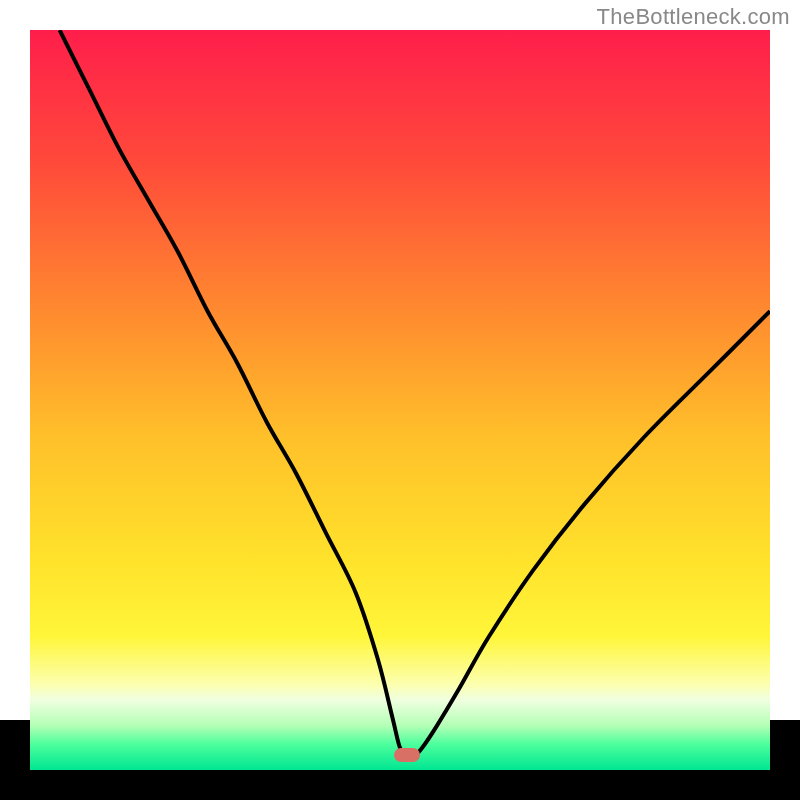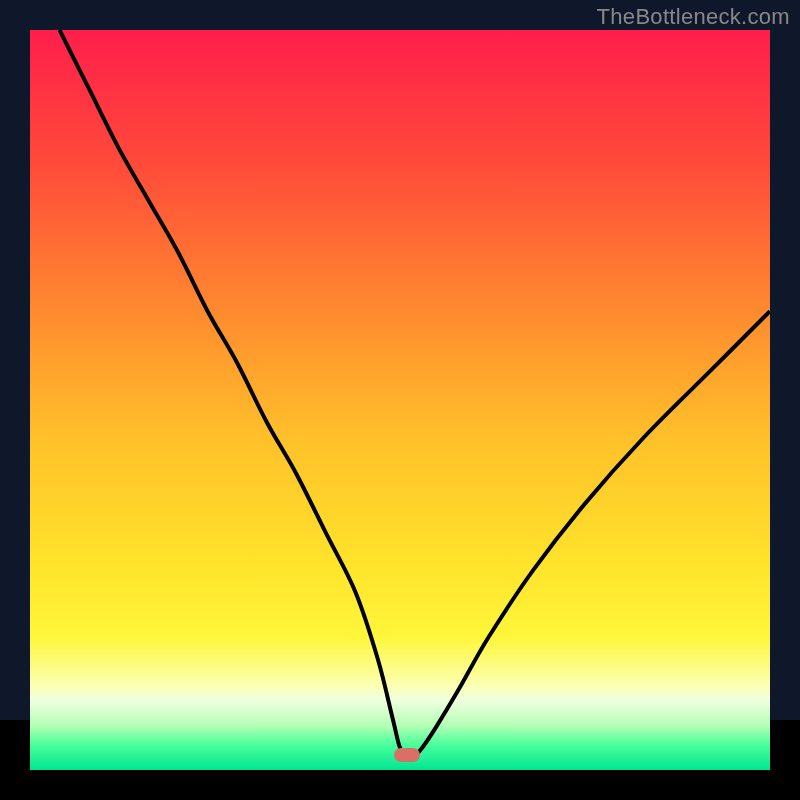--- a/index.html
+++ b/index.html
@@ -8,21 +8,21 @@
     width: 800px;
     height: 800px;
     background: #000;
     font-family: Arial, Helvetica, sans-serif;
     overflow: hidden;
   }
   .frame {
     position: relative;
     width: 800px;
     height: 720px;
-    background: #0f172a;
+    background: #ffffff;
   }
   .watermark {
     position: absolute;
     top: 4px;
     right: 10px;
     color: #888;
     font-size: 22px;
     font-weight: 500;
     letter-spacing: 0.3px;
   }

